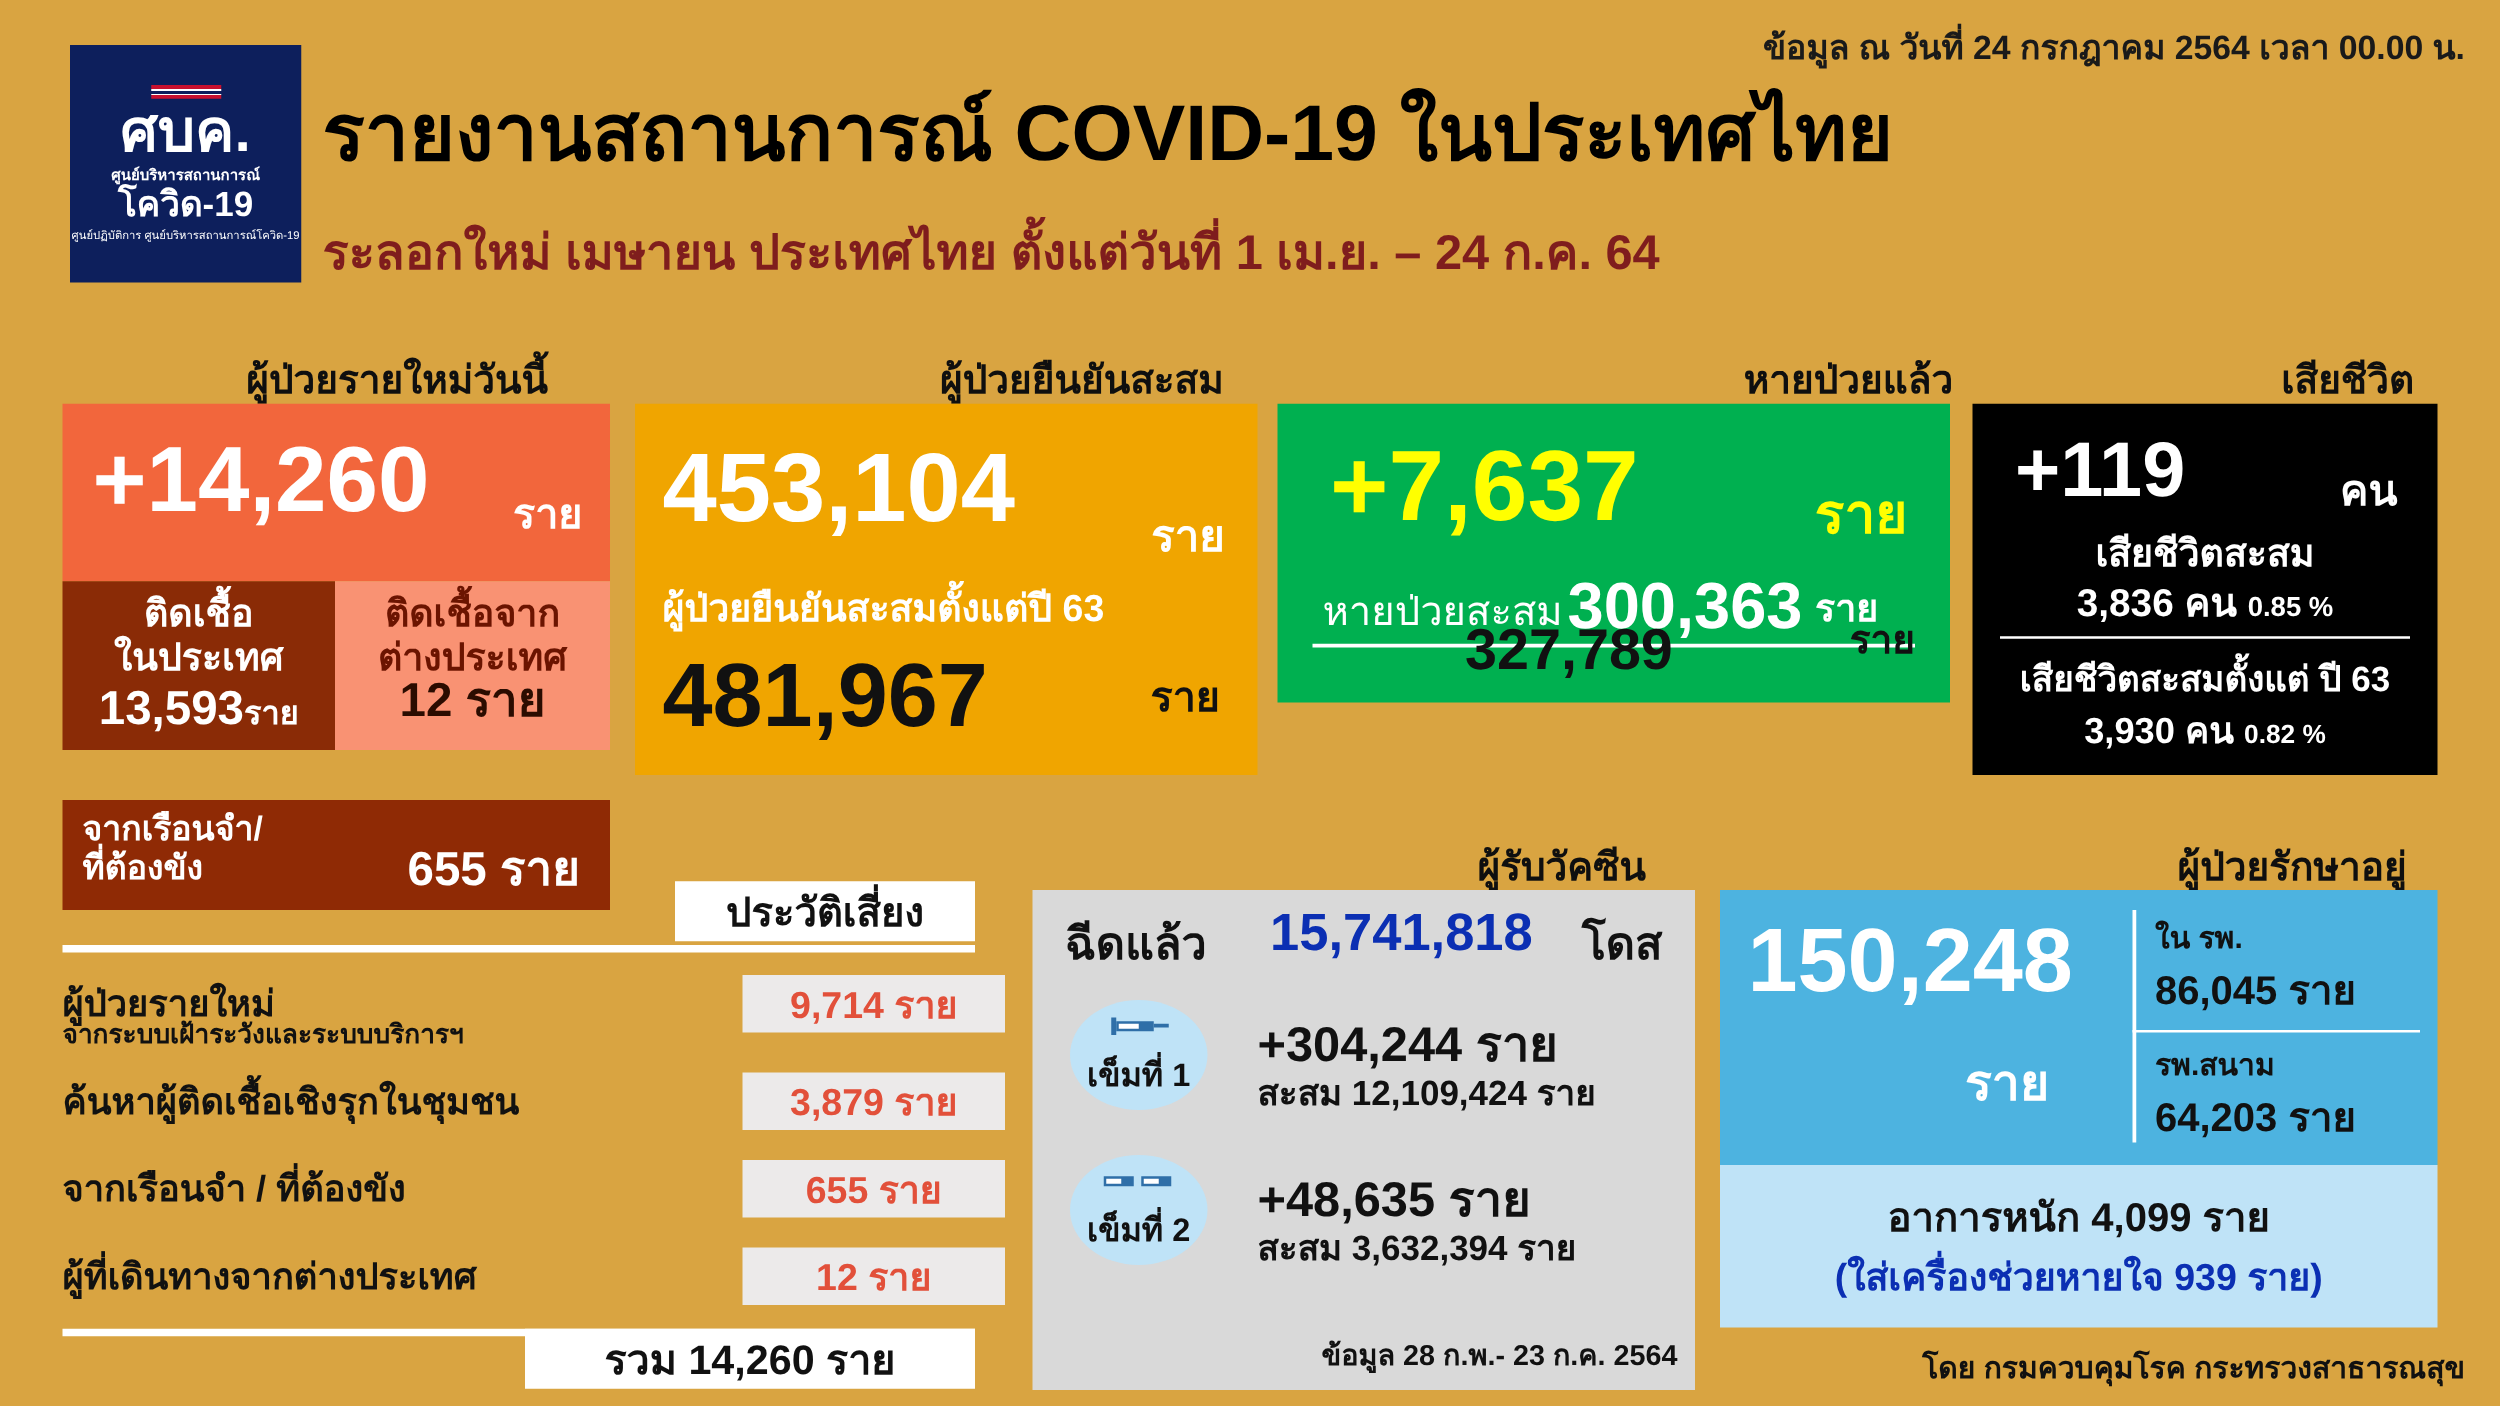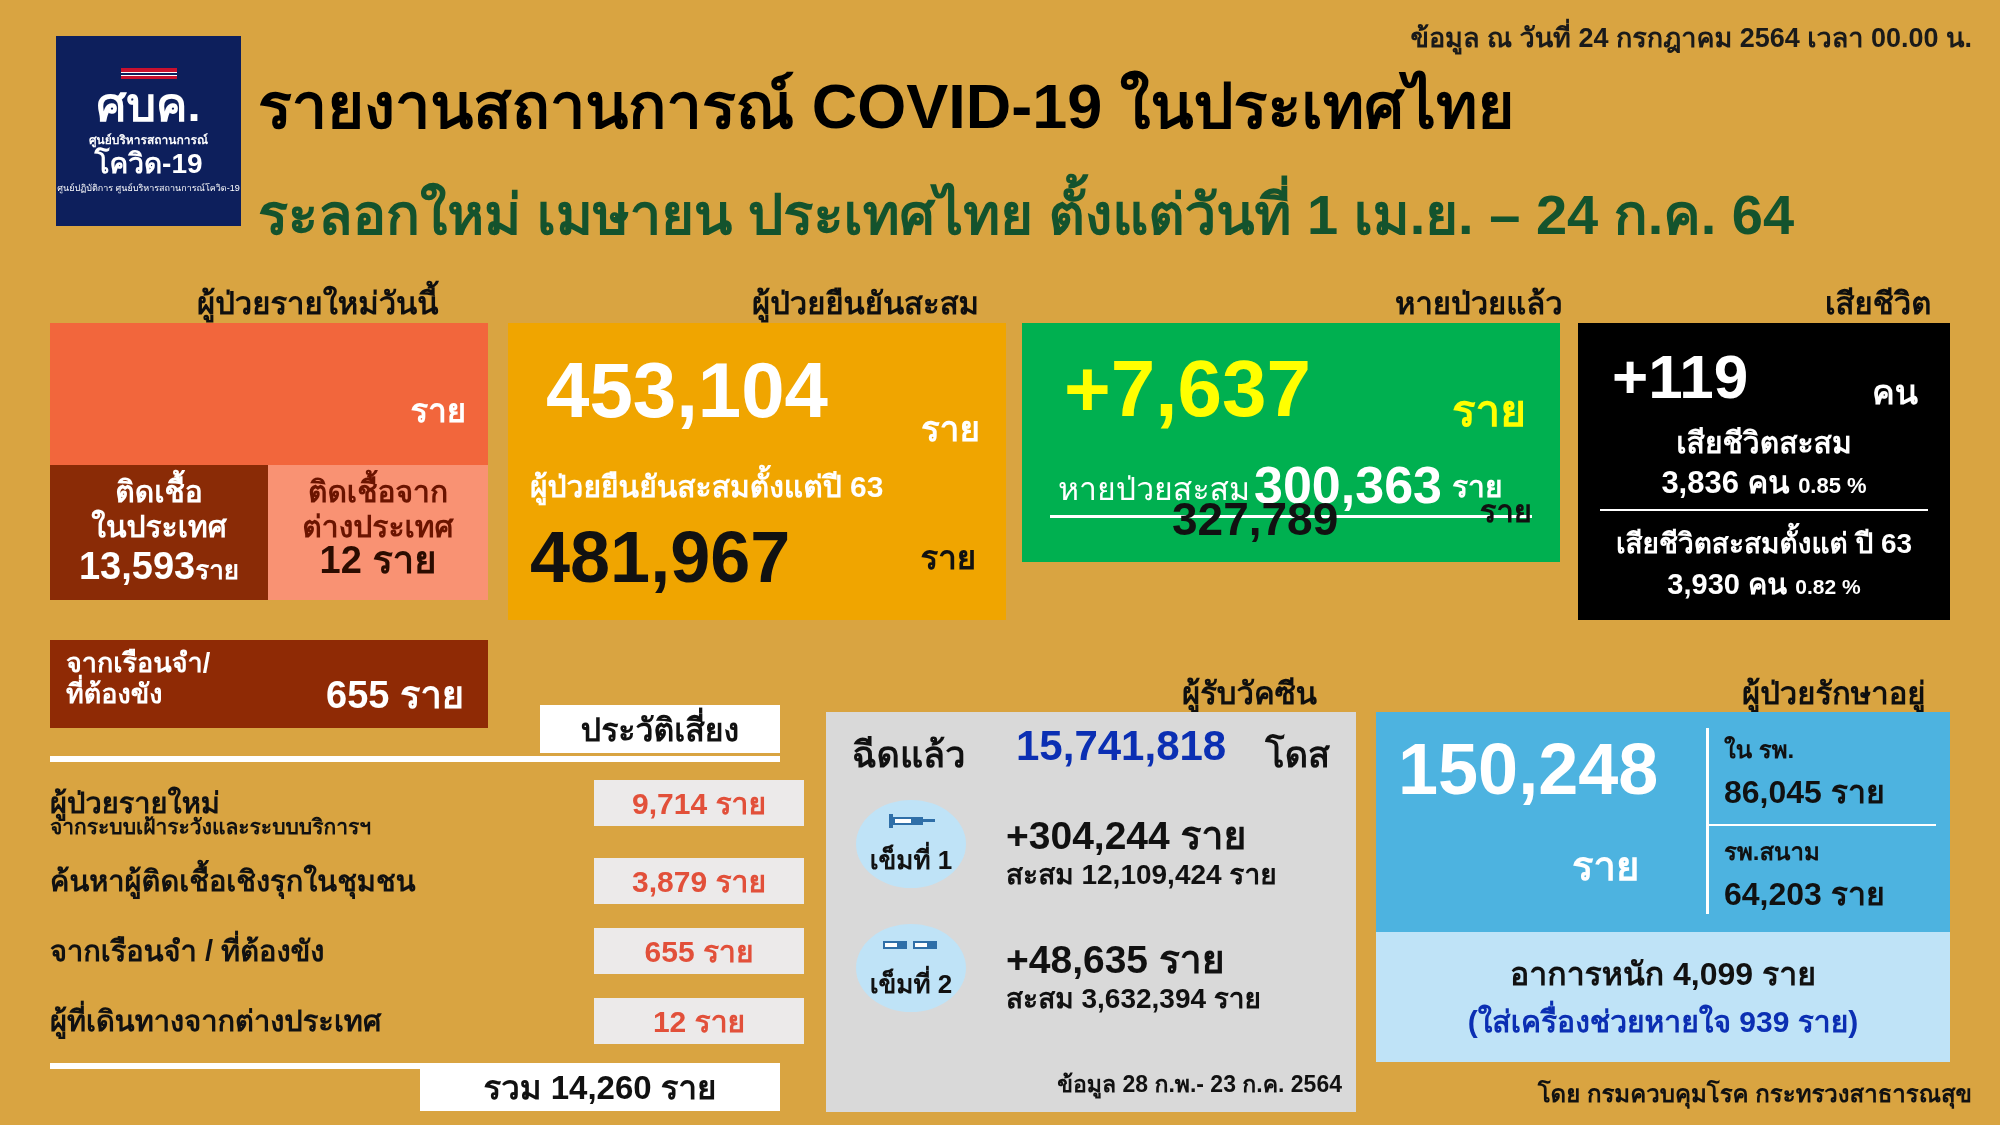--- a/index.html
+++ b/index.html
@@ -32,21 +32,21 @@
   .logo .l2 { font-size: 12px; font-weight: 700; margin-top: 2px; }
   .logo .l3 { font-size: 28px; font-weight: 700; line-height: 1.1; }
   .logo .l4 { font-size: 9px; margin-top: 3px; text-align: center; line-height: 1.25; }
 
   .title-main {
     position: absolute; left: 258px; top: 56px;
     font-size: 63px; font-weight: 700; color: #000; white-space: nowrap;
   }
   .title-sub {
     position: absolute; left: 258px; top: 170px;
-    font-size: 56px; font-weight: 700; color: #14532d; white-space: nowrap;
+    font-size: 39px; font-weight: 700; color: #7f1d1d; white-space: nowrap;
   }
 
   
   .cap {
     position: absolute; font-size: 31px; font-weight: 700; color: #0f0f0f;
     white-space: nowrap;
   }
 
   
   .card { position: absolute; }
@@ -64,21 +64,21 @@
   .c-abr { left: 268px; top: 465px; width: 220px; height: 135px; background: #f99273; color: #6b1a00; }
   .c-abr .lbl { position: absolute; left: 0; right: 0; top: 10px; text-align: center; font-size: 30px; font-weight: 700; line-height: 1.15; color:#6b1400; }
   .c-abr .val { position: absolute; left: 0; right: 0; bottom: 10px; text-align: center; font-size: 38px; font-weight: 700; color:#2b0c00; }
 
   .c-prison { left: 50px; top: 640px; width: 438px; height: 88px; background: #8f2a05; color: #fff; }
   .c-prison .lbl { position: absolute; left: 16px; top: 8px; font-size: 27px; font-weight: 700; line-height: 1.15; }
   .c-prison .val { position: absolute; right: 24px; top: 24px; font-size: 38px; font-weight: 700; }
 
   
   .c-cum { left: 508px; top: 323px; width: 498px; height: 297px; background: #f0a500; }
-  .c-cum .big { position: absolute; left: 38px; top: 22px; font-size: 78px; font-weight: 700; color: #fff; }
+  .c-cum .big { position: absolute; left: 22px; top: 22px; font-size: 78px; font-weight: 700; color: #fff; }
   .c-cum .bigunit { position: absolute; right: 26px; top: 78px; font-size: 35px; font-weight: 700; color: #fff; }
   .c-cum .lbl { position: absolute; left: 22px; top: 140px; font-size: 30px; font-weight: 700; color: #fff; }
   .c-cum .big2 { position: absolute; left: 22px; bottom: 22px; font-size: 72px; font-weight: 700; color: #111; }
   .c-cum .unit2 { position: absolute; right: 30px; bottom: 36px; font-size: 33px; font-weight: 700; color: #111; }
 
   
   .c-rec { left: 1022px; top: 323px; width: 538px; height: 239px; background: #00b050; }
   .c-rec .big { position: absolute; left: 42px; top: 20px; font-size: 80px; font-weight: 700; color: #ffff00; }
   .c-rec .bigunit { position: absolute; right: 34px; top: 52px; font-size: 44px; font-weight: 700; color: #ffff00; }
   .c-rec .r2 { position: absolute; left: 36px; top: 140px; font-size: 32px; font-weight: 400; color: #fff; }
@@ -176,20 +176,21 @@
   <div class="title-sub">ระลอกใหม่ เมษายน ประเทศไทย ตั้งแต่วันที่ 1 เม.ย. – 24 ก.ค. 64</div>
 
   <div class="cap" style="left:197px; top:278px;">ผู้ป่วยรายใหม่วันนี้</div>
   <div class="cap" style="left:752px; top:278px;">ผู้ป่วยยืนยันสะสม</div>
   <div class="cap" style="left:1395px; top:278px;">หายป่วยแล้ว</div>
   <div class="cap" style="left:1825px; top:278px;">เสียชีวิต</div>
   <div class="cap" style="left:1182px; top:668px;">ผู้รับวัคซีน</div>
   <div class="cap" style="left:1742px; top:668px;">ผู้ป่วยรักษาอยู่</div>
 
   <div class="card c-new">
+    <span class="big">+14,260</span>
     <span class="unit">ราย</span>
   </div>
 
   <div class="card c-dom">
     <div class="lbl">
       <span>ติดเชื้อ</span><br>
       <span>ในประเทศ</span>
     </div>
     <div class="val">
       <span>13,593</span><small>ราย</small>

